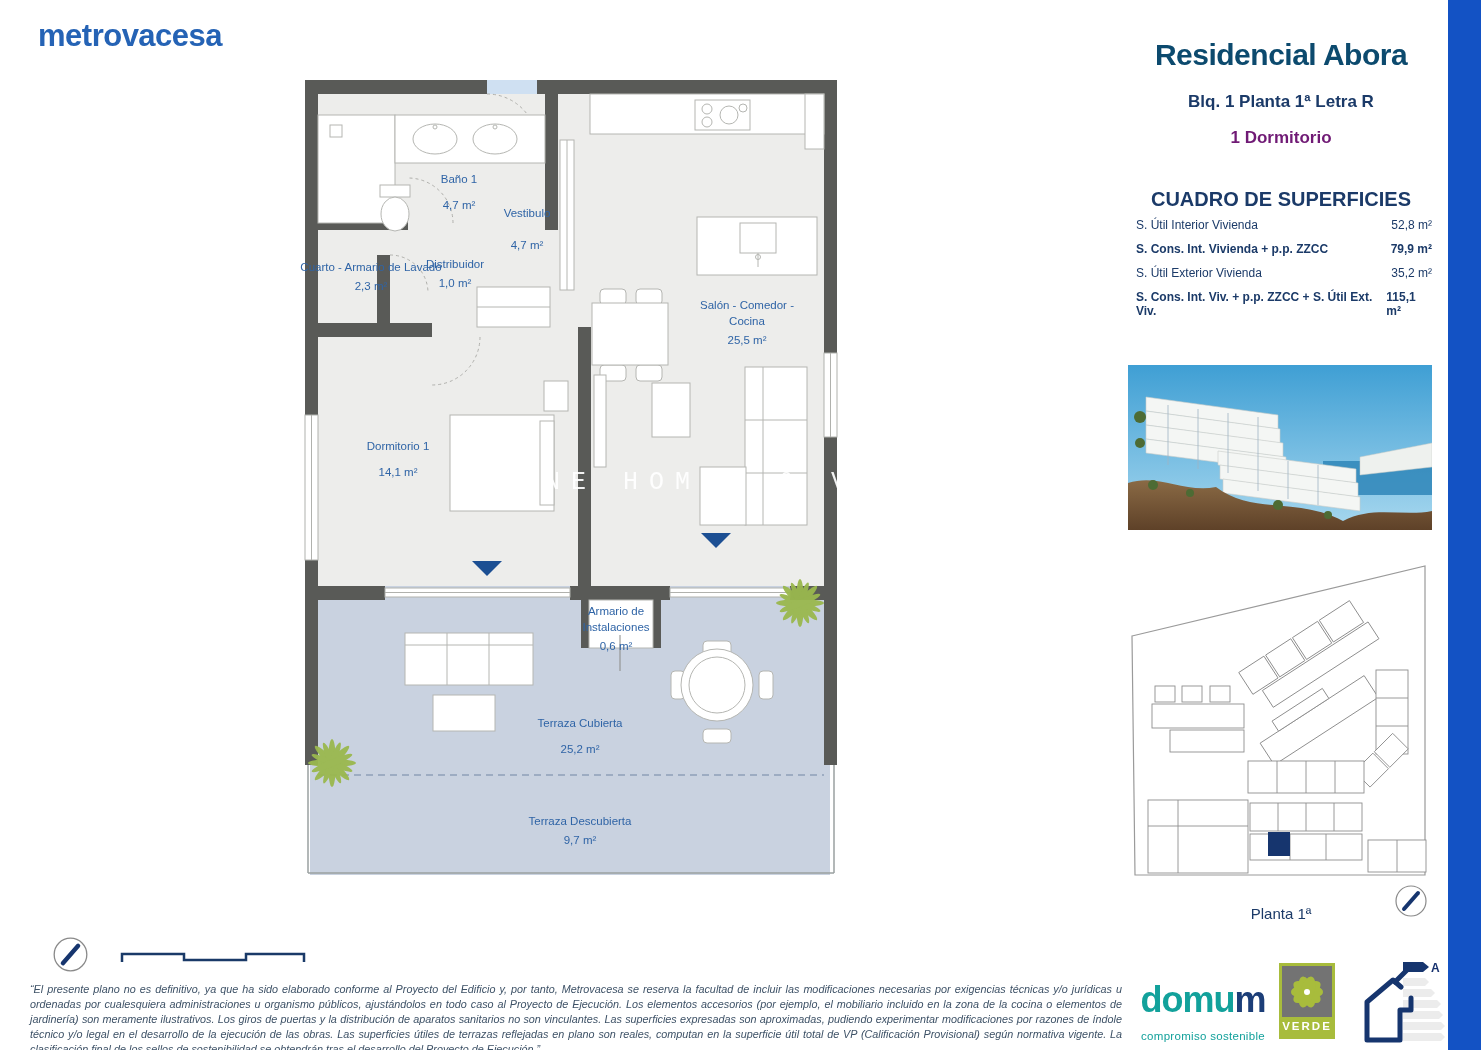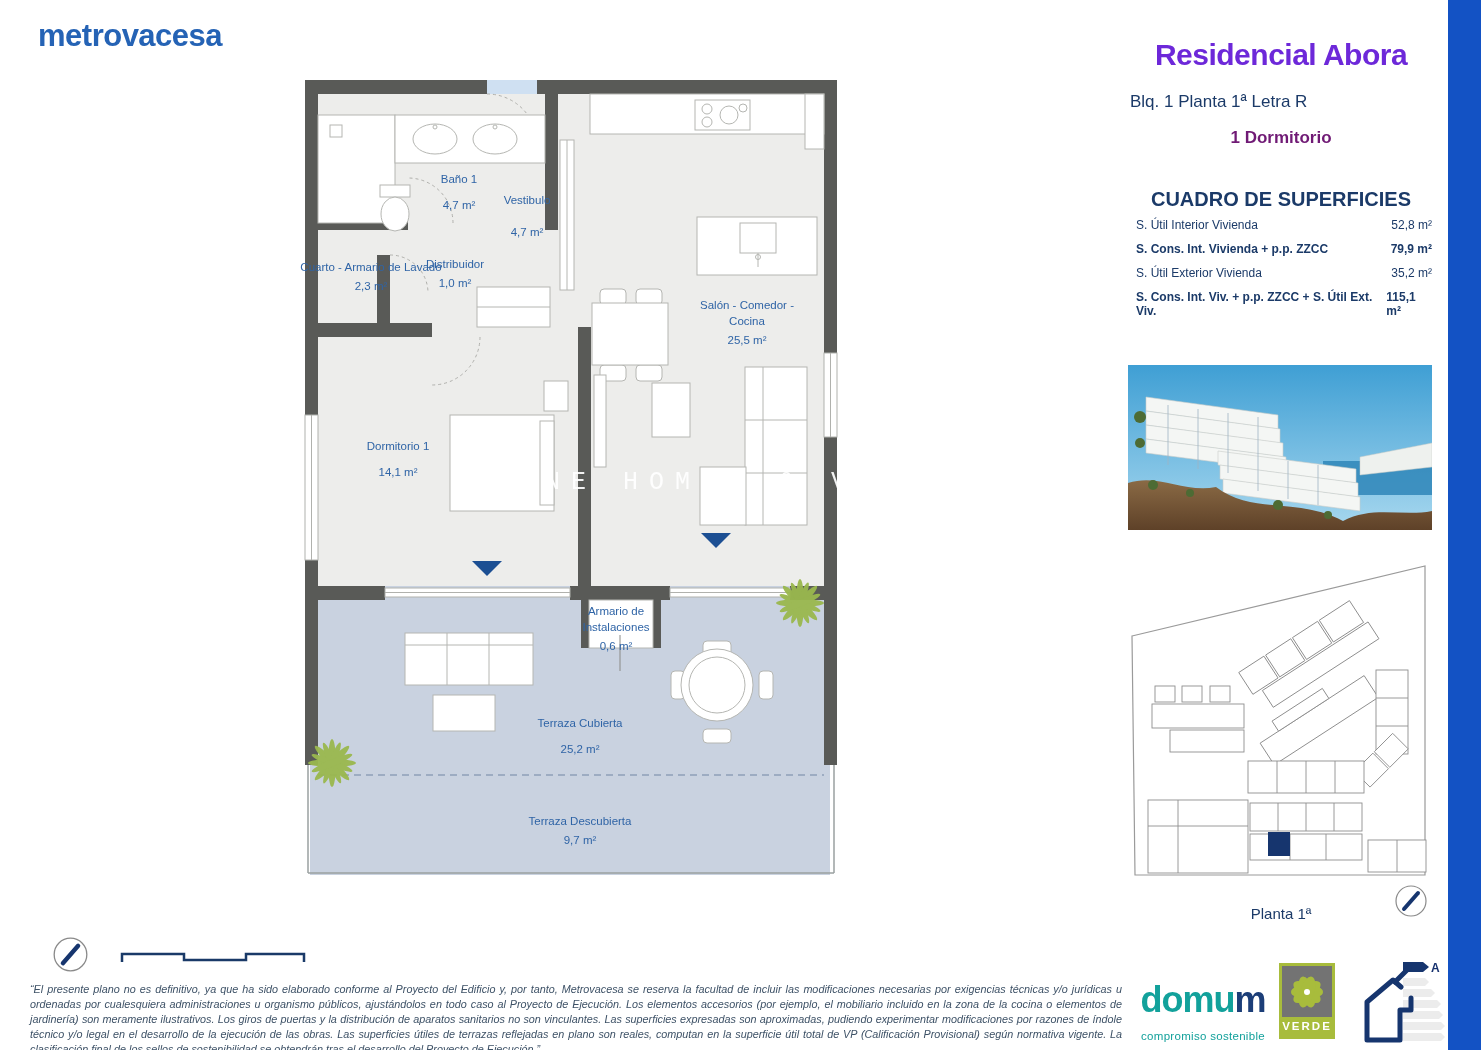--- a/index.html
+++ b/index.html
@@ -17,23 +17,23 @@
   .room-label.gap .rarea{margin-top:10px;}
   
   .wm{position:absolute;left:470px;top:452px;width:540px;text-align:center;
       color:rgba(255,255,255,0.85);pointer-events:none;}
   .wm-name{font-family:"DejaVu Serif",serif;font-size:70px;font-weight:bold;
            display:flex;align-items:center;justify-content:center;gap:16px;}
   .wm-tagline{margin-top:16px;font-size:25px;letter-spacing:11px;color:rgba(255,255,255,0.92);
               font-family:Liberation Mono, monospace;white-space:nowrap;}
   
   .panel-title{position:absolute;left:1130px;top:38px;width:302px;text-align:center;
-               font-size:30px;font-weight:bold;color:#6d28d9;letter-spacing:-0.5px;}
-  .panel-subtitle{position:absolute;left:1130px;top:92px;width:302px;text-align:left;
-               font-size:17px;font-weight:normal;color:#1b3a68;}
+               font-size:30px;font-weight:bold;color:#0c4a6e;letter-spacing:-0.5px;}
+  .panel-subtitle{position:absolute;left:1130px;top:92px;width:302px;text-align:center;
+               font-size:17px;font-weight:bold;color:#1b3a68;}
   .panel-bedrooms{position:absolute;left:1130px;top:128px;width:302px;text-align:center;
                font-size:17px;font-weight:bold;color:#701a75;}
   .surf-title{position:absolute;left:1130px;top:188px;width:302px;text-align:center;
                font-size:20px;font-weight:bold;color:#1b3a68;}
   .surf-table{position:absolute;left:1136px;top:218px;width:296px;font-size:12px;color:#1b3a68;}
   .surf-row{display:flex;justify-content:space-between;margin-bottom:10px;}
   .surf-row.bold{font-weight:bold;}
   .photo{position:absolute;left:1128px;top:365px;width:304px;height:165px;}
   .siteplan{position:absolute;left:1130px;top:558px;width:305px;height:335px;}
   .planta-caption{position:absolute;left:1130px;top:905px;width:302px;text-align:center;
@@ -222,21 +222,21 @@
         <polygon points="172,486 202,486 187,501"></polygon>
         <polygon points="401,458 431,458 416,473"></polygon>
       </g>
     </svg>
   </div>
 
   <div class="room-label gap" style="left:459px;top:192px;">
     <span class="rname">Baño 1</span>
     <span class="rarea">4,7 m²</span>
   </div>
-  <div class="room-label gap" style="left:527px;top:216px;gap:6px;">
+  <div class="room-label gap" style="left:527px;top:229px;gap:6px;">
     <span class="rname">Vestibulo</span>
     <span class="rarea">4,7 m²</span>
   </div>
   <div class="room-label" style="left:371px;top:277px;width:150px;">
     <span class="rname">Cuarto - Armario de Lavado</span>
     <span class="rarea">2,3 m²</span>
   </div>
   <div class="room-label" style="left:455px;top:274px;width:110px;">
     <span class="rname">Distribuidor</span>
     <span class="rarea">1,0 m²</span>

